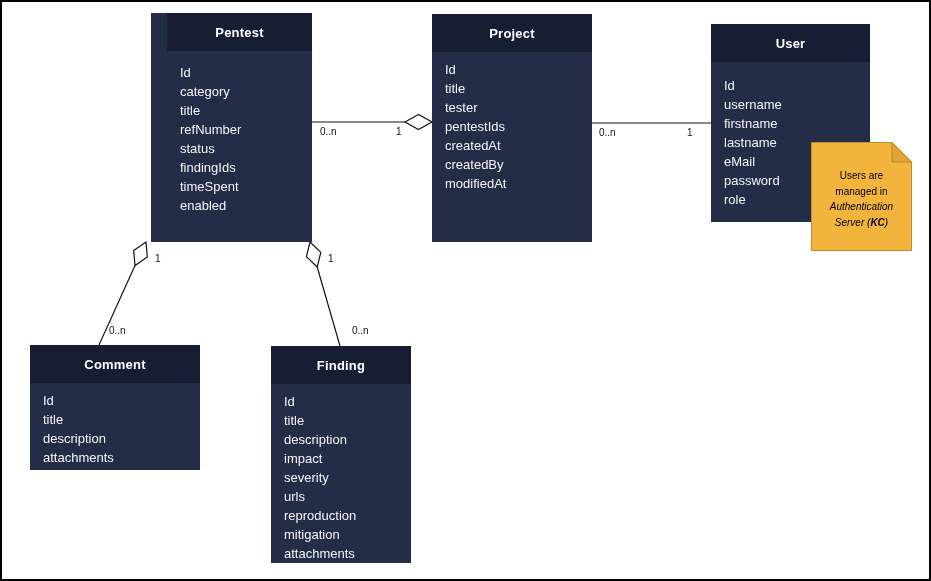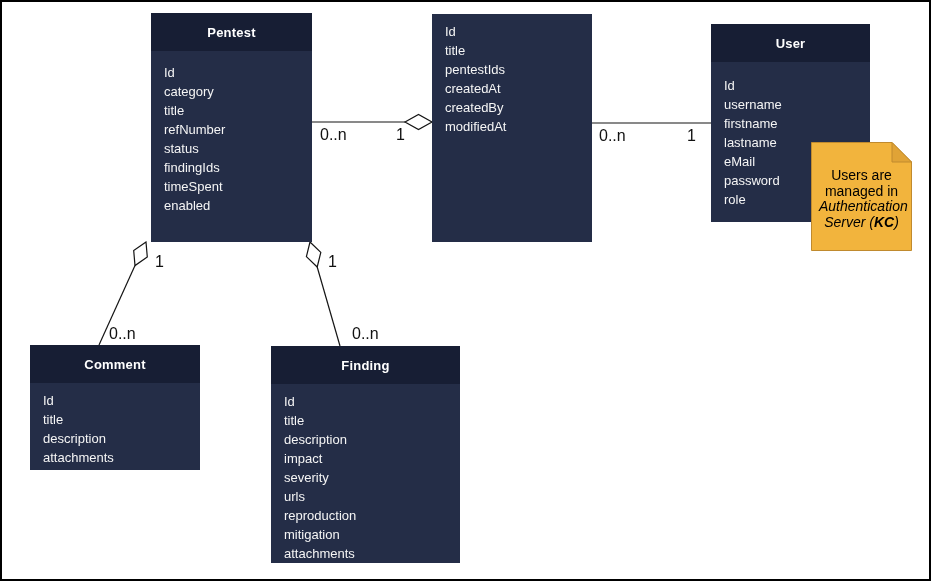--- a/index.html
+++ b/index.html
@@ -57,32 +57,32 @@
   .entity-body { padding: 8px 13px 4px 13px; }
   .field-row {
     color: var(--entity-text);
     font-size: 13px;
     line-height: 19px;
     white-space: nowrap;
   }
 
   .mult {
     position: absolute;
-    font-size: 16px;
+    font-size: 10px;
     color: var(--label-text);
     white-space: nowrap;
   }
 
   .note { position: absolute; left: 809px; top: 140px; width: 101px; height: 109px; }
   .note svg { position: absolute; left: 0; top: 0; }
   .note-text {
     position: absolute;
     left: 8px; right: 8px; top: 26px;
     text-align: center;
-    font-size: 14px;
+    font-size: 10px;
     line-height: 15.5px;
     color: var(--note-text);
   }
   .note-text .it { font-style: italic; }
   .note-text b { font-style: italic; }
 </style>
 </head>
 <body>
 
 <div class="frame">
@@ -94,38 +94,40 @@
 
     <line x1="590" y1="121" x2="709" y2="121"></line>
 
     <polygon points="144,240 131.7,248.6 133,263.6 145.3,255"></polygon>
     <line x1="133" y1="263.6" x2="97" y2="343"></line>
 
     <polygon points="308,240 304.4,254.6 315.2,265 318.8,250.4"></polygon>
     <line x1="315.2" y1="265" x2="338" y2="344"></line>
   </svg>
 
-  <div class="entity" style="left:149px; top:11px; width:161px; height:229px;">
+  <div class="entity" style="left:149px; top:11px; width:161px; height:229px;padding-left:16px;">
     <div class="entity-header">Pentest</div>
     <div class="entity-body" style="padding-top:12px;">
         <div class="field-row">Id</div>
         <div class="field-row">category</div>
         <div class="field-row">title</div>
         <div class="field-row">refNumber</div>
         <div class="field-row">status</div>
         <div class="field-row">findingIds</div>
         <div class="field-row">timeSpent</div>
         <div class="field-row">enabled</div>
       </div>
   </div>
 
   <div class="entity" style="left:430px; top:12px; width:160px; height:228px;">
+    <div class="entity-header">Project</div>
     <div class="entity-body">
         <div class="field-row">Id</div>
         <div class="field-row">title</div>
+        <div class="field-row">tester</div>
         <div class="field-row">pentestIds</div>
         <div class="field-row">createdAt</div>
         <div class="field-row">createdBy</div>
         <div class="field-row">modifiedAt</div>
       </div>
   </div>
 
   <div class="entity" style="left:709px; top:22px; width:159px; height:198px;">
     <div class="entity-header">User</div>
     <div class="entity-body" style="padding-top:14px;">
@@ -142,21 +144,21 @@
   <div class="entity" style="left:28px; top:343px; width:170px; height:125px;">
     <div class="entity-header">Comment</div>
     <div class="entity-body">
         <div class="field-row">Id</div>
         <div class="field-row">title</div>
         <div class="field-row">description</div>
         <div class="field-row">attachments</div>
       </div>
   </div>
 
-  <div class="entity" style="left:269px; top:344px; width:189px; height:217px;">
+  <div class="entity" style="left:269px; top:344px; width:140px; height:217px;">
     <div class="entity-header">Finding</div>
     <div class="entity-body">
         <div class="field-row">Id</div>
         <div class="field-row">title</div>
         <div class="field-row">description</div>
         <div class="field-row">impact</div>
         <div class="field-row">severity</div>
         <div class="field-row">urls</div>
         <div class="field-row">reproduction</div>
         <div class="field-row">mitigation</div>

